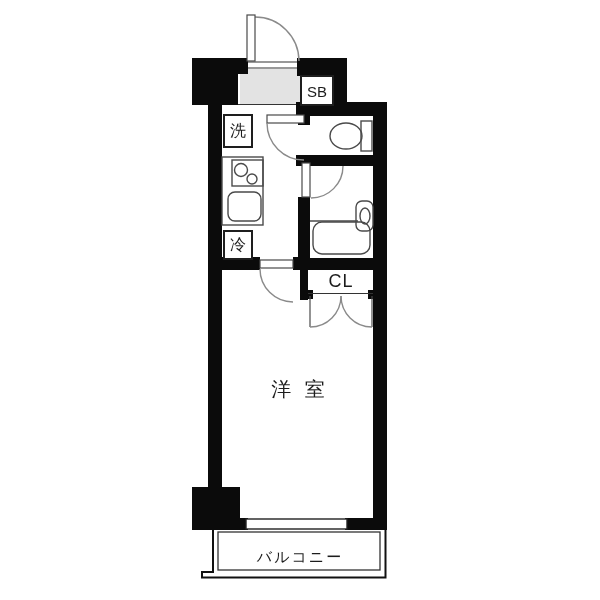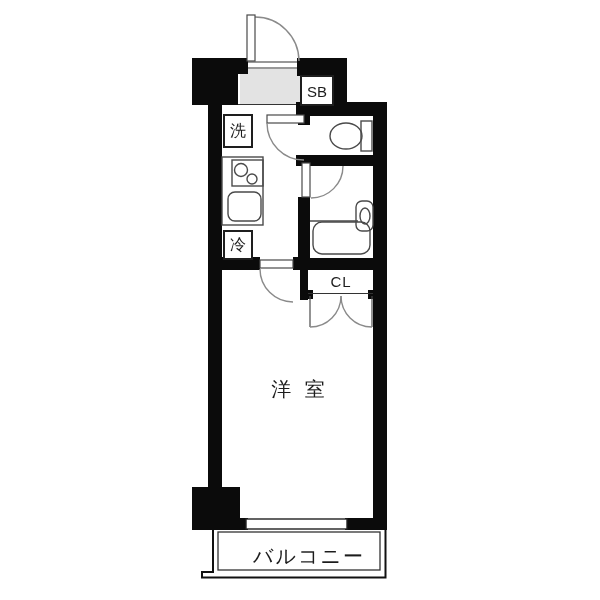--- a/index.html
+++ b/index.html
@@ -11,23 +11,23 @@
   .fxo{stroke:var(--fixture-stroke,#4a4a4a);fill:none;}
   .door-arc{stroke:var(--door-stroke,#8a8a8a);fill:none;stroke-width:1.4;}
   .door-leaf{stroke:var(--fixture-stroke,#4a4a4a);fill:#fff;stroke-width:1.2;}
   .thin{stroke:#333;stroke-width:1.2;fill:none;}
   .box2{stroke:#1e1e1e;stroke-width:2;fill:#fff;}
   .label{position:absolute;transform:translate(-50%,-50%);color:var(--label-text,#1c1c1c);
          white-space:nowrap;line-height:1;}
   .lbl-sb{left:317px;top:91px;font-size:15px;}
   .lbl-wash{left:238px;top:131px;font-size:16px;}
   .lbl-fridge{left:238px;top:245px;font-size:16px;}
-  .lbl-cl{left:341px;top:281px;font-size:15px;letter-spacing:1px;}
+  .lbl-cl{left:341px;top:281px;font-size:18px;letter-spacing:1px;}
   .lbl-room{left:300px;top:389px;font-size:20px;letter-spacing:4px;font-weight:500;}
-  .lbl-balcony{left:309px;top:556px;font-size:20px;letter-spacing:2px;}
+  .lbl-balcony{left:300px;top:556px;font-size:15px;letter-spacing:2px;}
 </style>
 </head>
 <body>
 
 <div class="stage">
   <svg width="600" height="600" viewBox="0 0 600 600">
 
     <rect x="240" y="66" width="76" height="38" fill="#e3e3e3"></rect>
     <rect x="248" y="59" width="49" height="10" fill="#fff"></rect>
     <path class="thin" d="M248,62 H297 M248,68 H297"></path>

